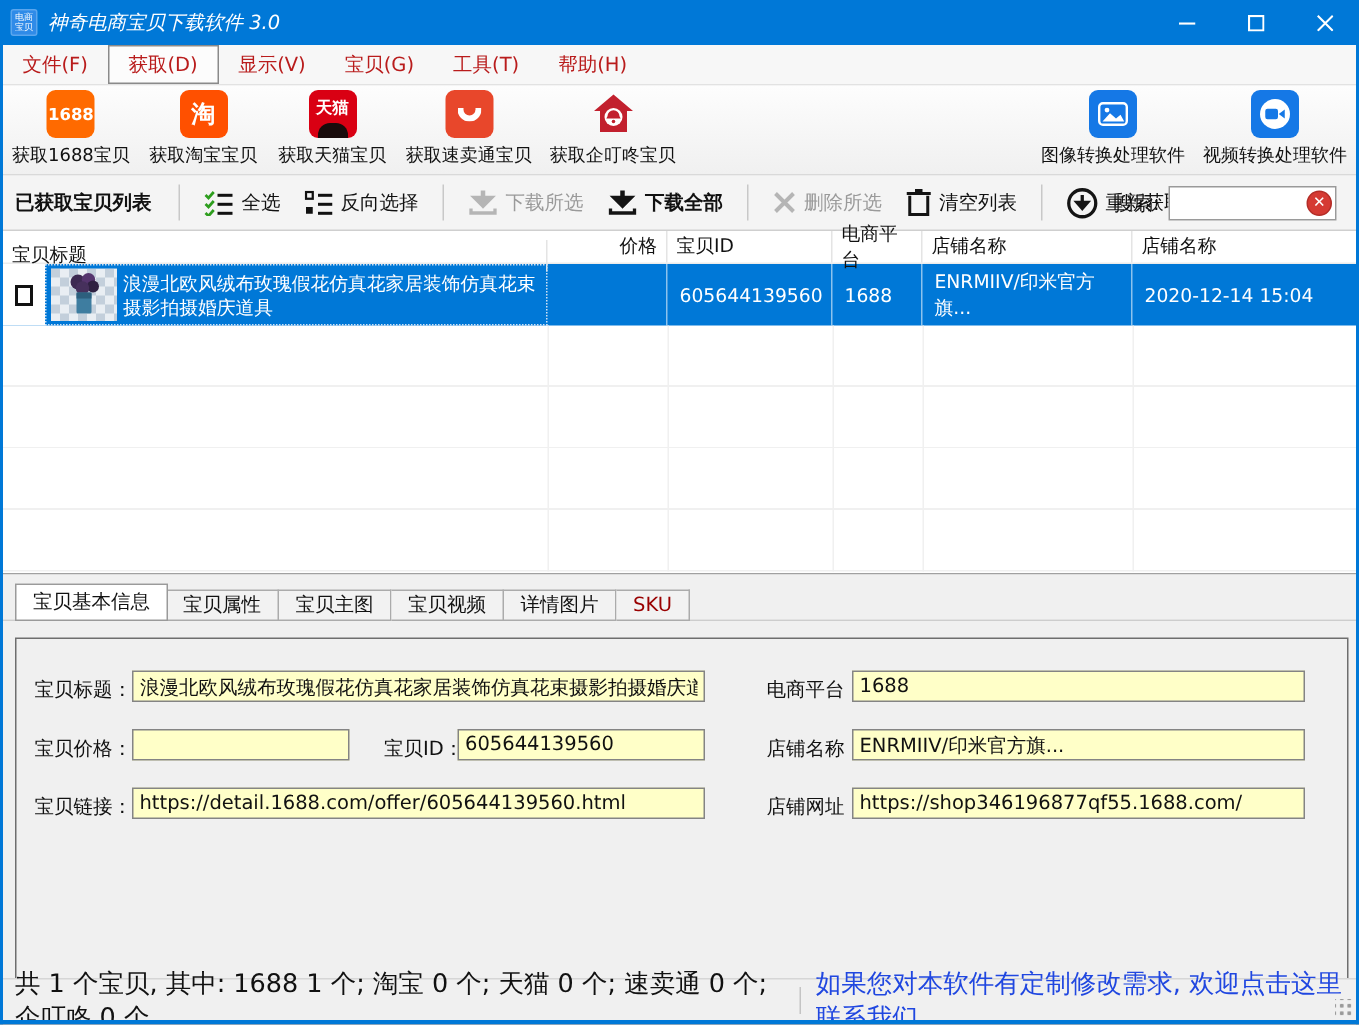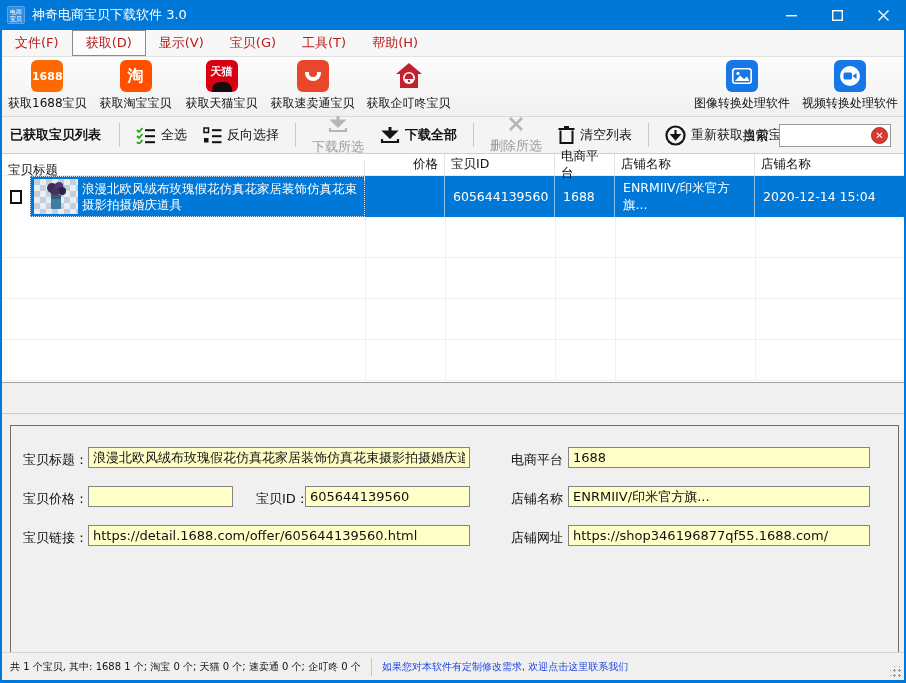--- a/index.html
+++ b/index.html
@@ -6,21 +6,21 @@
   html,body { background:#888; }
   body { font-family:"DejaVu Sans","Liberation Sans",sans-serif; }
   .window { position:relative; width:906px; height:683px; background:#f0f0f0; overflow:hidden;
             border-left:2px solid #0078D7; border-right:2px solid #0078D7; border-bottom:3px solid #0078D7; }
 
   
   .titlebar { position:absolute; top:0; left:-2px; width:906px; height:30px; background:#0078D7;
               display:flex; align-items:center; color:#fff; }
   .appicon { width:18px; height:18px; margin-left:7px; background:#2f8be8; border:1px solid #5aa6ee; border-radius:2px;
              display:flex; flex-direction:column; align-items:center; justify-content:center; font-size:6px; line-height:7px; color:#fff; }
-  .apptitle { margin-left:7px; font-size:13px; }
+  .apptitle { margin-left:7px; font-size:13px;font-style:italic; }
   .winbtns { margin-left:auto; display:flex; height:30px; }
   .winbtn { width:46px; height:30px; display:flex; align-items:center; justify-content:center; }
   .winbtn svg { display:block; }
 
   
   .menubar { position:absolute; top:30px; left:0; width:902px; height:27px; background:#f7f7f7;
              border-bottom:1px solid #e2e2e2; display:flex; align-items:stretch; font-size:13px; color:#b91c1c; }
   .menuitem { padding:0 13px; display:flex; align-items:center; }
   .menuitem.active { border:1px solid #8a8a8a; background:#fcfcfc; }
 
@@ -40,21 +40,21 @@
   .ic-qdd { background:transparent; }
   .ic-blue { background:#1578E6; }
   .tb-right { margin-left:auto; display:flex; }
 
   
   .listbar { position:absolute; top:117px; left:0; width:902px; height:37px; background:#f4f4f4;
              border-bottom:1px solid #cfcfcf; display:flex; align-items:center; font-size:13px; color:#111; }
   .lb-title { font-weight:bold; margin:0 10px 0 8px; }
   .vsep { width:1px; height:24px; background:#c8c8c8; margin:0 8px; }
   .lbtn { display:flex; align-items:center; gap:5px; margin:0 8px; white-space:nowrap; }
-  .lbtn.disabled { color:#9a9a9a;flex-direction:column; }
+  .lbtn.disabled { color:#9a9a9a; }
   .lbtn.strong { font-weight:bold; }
   .searchbox { position:absolute; right:13px; top:7px; display:flex; align-items:center; gap:6px; }
   .searchbox input { width:112px; height:23px; border:1px solid #9a9a9a; background:#fff; padding:2px 22px 2px 4px; font-size:13px; outline:none; }
   .clearx { position:absolute; right:3px; top:3px; width:17px; height:17px; border-radius:50%; background:#D53A33; border:1px solid #b32d27;
             color:#fff; font-size:10px; font-weight:bold; display:flex; align-items:center; justify-content:center; }
   .searchwrap { position:relative; }
 
   
   .table { position:absolute; top:154px; left:0; width:902px; height:229px; background:#fff; border-bottom:1px solid #a0a0a0; }
   .thead { display:flex; height:22px; background:#fff; border-bottom:1px solid #ececec; font-size:12.5px; color:#111; align-items:center; }
@@ -94,21 +94,21 @@
   .tabline { position:absolute; top:30px; left:0; width:902px; height:1px; background:#fdfdfd; border-top:1px solid #cdcdcd; }
 
   
   .frame { position:absolute; top:42px; left:8px; width:889px; height:260px; border:1px solid #6e6e6e; background:#f0f0f0; }
   .flabel { position:absolute; font-size:13px; color:#111; white-space:nowrap; }
   .finput { position:absolute; height:21px; background:#FFFFC8; border:1px solid #848484; font-size:13px; color:#111;
             padding:1px 4px; font-family:"DejaVu Sans","Liberation Sans",sans-serif; outline:none; }
 
   
   .statusbar { position:absolute; top:652px; left:0; width:902px; height:28px; background:#f0f0f0; border-top:1px solid #d6d6d6;
-               display:flex; align-items:center; font-size:10px; color:#111; }
+               display:flex; align-items:center; font-size:17px; color:#111; }
   .st-left { margin-left:8px; }
   .st-sep { width:1px; height:18px; background:#c4c4c4; margin:0 10px; }
   .st-link { color:#2047E0; }
   .grip { position:absolute; right:2px; bottom:2px; width:12px; height:12px;
           background-image:radial-gradient(#9a9a9a 1.3px, transparent 1.4px); background-size:5px 5px; background-position:bottom right; }
 </style>
 </head>
 <body>
 
 <div class="window">
@@ -316,20 +316,28 @@
       <div class="vline" style="left:363px"></div>
       <div class="vline" style="left:443px"></div>
       <div class="vline" style="left:553px"></div>
       <div class="vline" style="left:613px"></div>
       <div class="vline" style="left:753px"></div>
     </div>
   </div>
 
   <div class="tabzone">
     <div class="tabline"></div>
+    <div class="tabstrip">
+      <div class="tab active">宝贝基本信息</div>
+      <div class="tab">宝贝属性</div>
+      <div class="tab">宝贝主图</div>
+      <div class="tab">宝贝视频</div>
+      <div class="tab">详情图片</div>
+      <div class="tab sku">SKU</div>
+    </div>
 
     <div class="frame">
       <span class="flabel" style="left:12px; top:25px;">宝贝标题：</span>
       <input class="finput" style="left: 77px; top: 21px; width: 382px;" value="浪漫北欧风绒布玫瑰假花仿真花家居装饰仿真花束摄影拍摄婚庆道具">
       <span class="flabel" style="left:500px; top:25px;">电商平台：</span>
       <input class="finput" style="left: 557px; top: 21px; width: 302px;" value="1688">
 
       <span class="flabel" style="left:12px; top:64px;">宝贝价格：</span>
       <input class="finput" style="left: 77px; top: 60px; width: 145px;" value="">
       <span class="flabel" style="left:245px; top:64px;">宝贝ID：</span>

